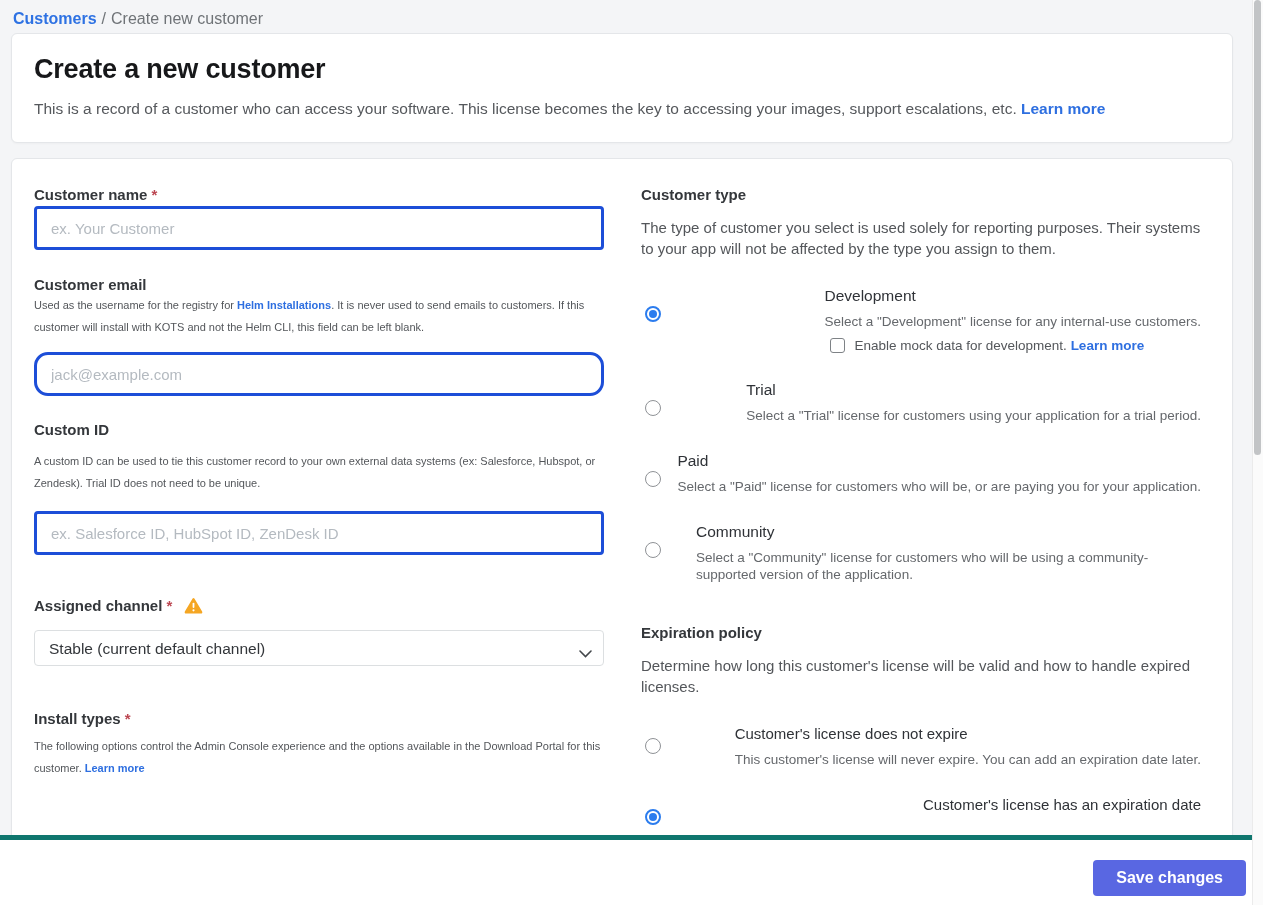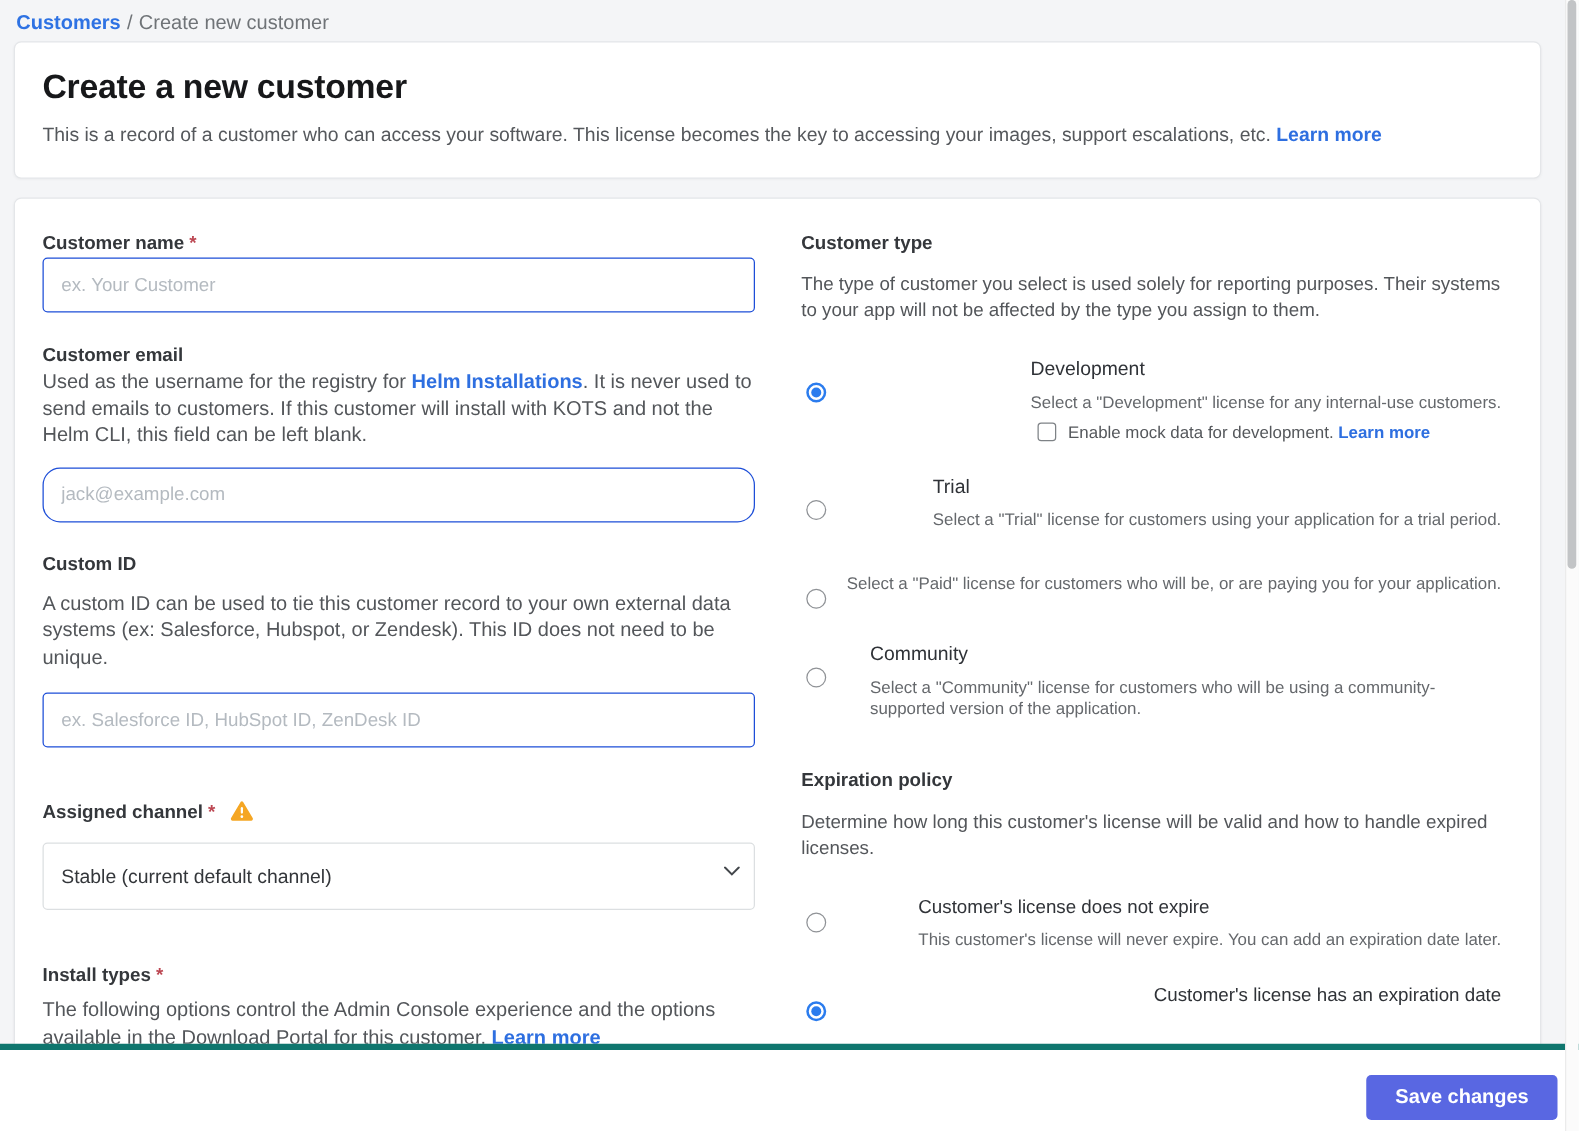--- a/index.html
+++ b/index.html
@@ -33,31 +33,31 @@
   a.inline-link { color:#2e6fe0; text-decoration:none; font-weight:600; cursor:pointer; }
 
   .main-card { margin-top:15px; height:692px; overflow:hidden; }
   .columns { display:flex; gap:37px; padding:27px 31px 0 22px; }
   .col-left  { width:570px; flex:none; }
   .col-right { flex:1; }
 
   
   .field-label { font-size:15px; font-weight:600; color:#34373b; }
   .req { color:#bc4752; font-weight:600; margin-left:4px; }
-  .help-text { font-size:16px; color:#53565a; line-height:21.5px; }
+  .help-text { font-size:11px; color:#53565a; line-height:21.5px; }
   .text-input {
-    width:100%; height:44px; border:1px solid #1d4ed8; border-radius:4px;
+    width:100%; height:44px; border:3px solid #1d4ed8; border-radius:4px;
     padding:0 14px; font-size:15px; color:#33363a; background:#fff; outline:none;
     font-family:"Liberation Sans","DejaVu Sans",sans-serif;
   }
   .text-input::placeholder { color:#b4bac0; }
 
   .select-wrap { position:relative; width:100%; }
   .select-wrap select {
-    width:100%; height:54px; border:1px solid #dcdfe1; border-radius:4px;
+    width:100%; height:36px; border:1px solid #dcdfe1; border-radius:4px;
     padding:0 34px 0 14px; font-size:15.5px; color:#33363a; background:#fff;
     appearance:none; -webkit-appearance:none; outline:none;
     font-family:"Liberation Sans","DejaVu Sans",sans-serif;
   }
   .select-chevron { position:absolute; right:12px; top:14px; pointer-events:none; color:#43474b; }
 
   .warn-icon { display:inline-block; vertical-align:-3px; margin-left:8px; }
 
   
   .section-heading { font-size:15px; font-weight:600; color:#34373b; }
@@ -138,21 +138,21 @@
 
         <div class="gap26"></div>
         <div class="field-label">Customer email</div>
         <div class="help-text mt2">
           <span>Used as the username for the registry for </span><a class="inline-link">Helm Installations</a><span>. It is never used to send emails to customers. If this customer will install with KOTS and not the Helm CLI, this field can be left blank.</span>
         </div>
         <input class="text-input mt14" type="text" placeholder="jack@example.com" style="">
 
         <div class="gap25"></div>
         <div class="field-label">Custom ID</div>
-        <div class="help-text mt13">A custom ID can be used to tie this customer record to your own external data systems (ex: Salesforce, Hubspot, or Zendesk). This ID does not need to be unique.</div>
+        <div class="help-text mt13">A custom ID can be used to tie this customer record to your own external data systems (ex: Salesforce, Hubspot, or Zendesk). Trial ID does not need to be unique.</div>
         <input class="text-input mt17" type="text" placeholder="ex. Salesforce ID, HubSpot ID, ZenDesk ID" style="">
 
         <div class="spacer-lg"></div>
         <div class="field-label">
           <span>Assigned channel</span><span class="req">*</span>
           <span class="warn-icon">
             <svg width="19" height="17" viewBox="0 0 20 18">
               <path d="M9.05 1.55 L0.85 15.35 a1.45 1.45 0 0 0 1.25 2.2 h15.8 a1.45 1.45 0 0 0 1.25 -2.2 L10.95 1.55 a1.45 1.45 0 0 0 -1.9 0 Z" fill="#f5a623"></path>
               <rect x="9.05" y="6" width="1.9" height="5.6" rx="0.95" fill="#fff"></rect>
               <circle cx="10" cy="14.1" r="1.15" fill="#fff"></circle>
@@ -202,20 +202,21 @@
           <span class="radio"></span>
           <div class="opt-text">
             <div class="opt-label">Trial</div>
             <div class="opt-desc">Select a "Trial" license for customers using your application for a trial period.</div>
           </div>
         </div>
 
         <div class="opt">
           <span class="radio"></span>
           <div class="opt-text">
+            <div class="opt-label">Paid</div>
             <div class="opt-desc">Select a "Paid" license for customers who will be, or are paying you for your application.</div>
           </div>
         </div>
 
         <div class="opt">
           <span class="radio"></span>
           <div class="opt-text" style="max-width:505px">
             <div class="opt-label">Community</div>
             <div class="opt-desc">Select a "Community" license for customers who will be using a community-supported version of the application.</div>
           </div>

